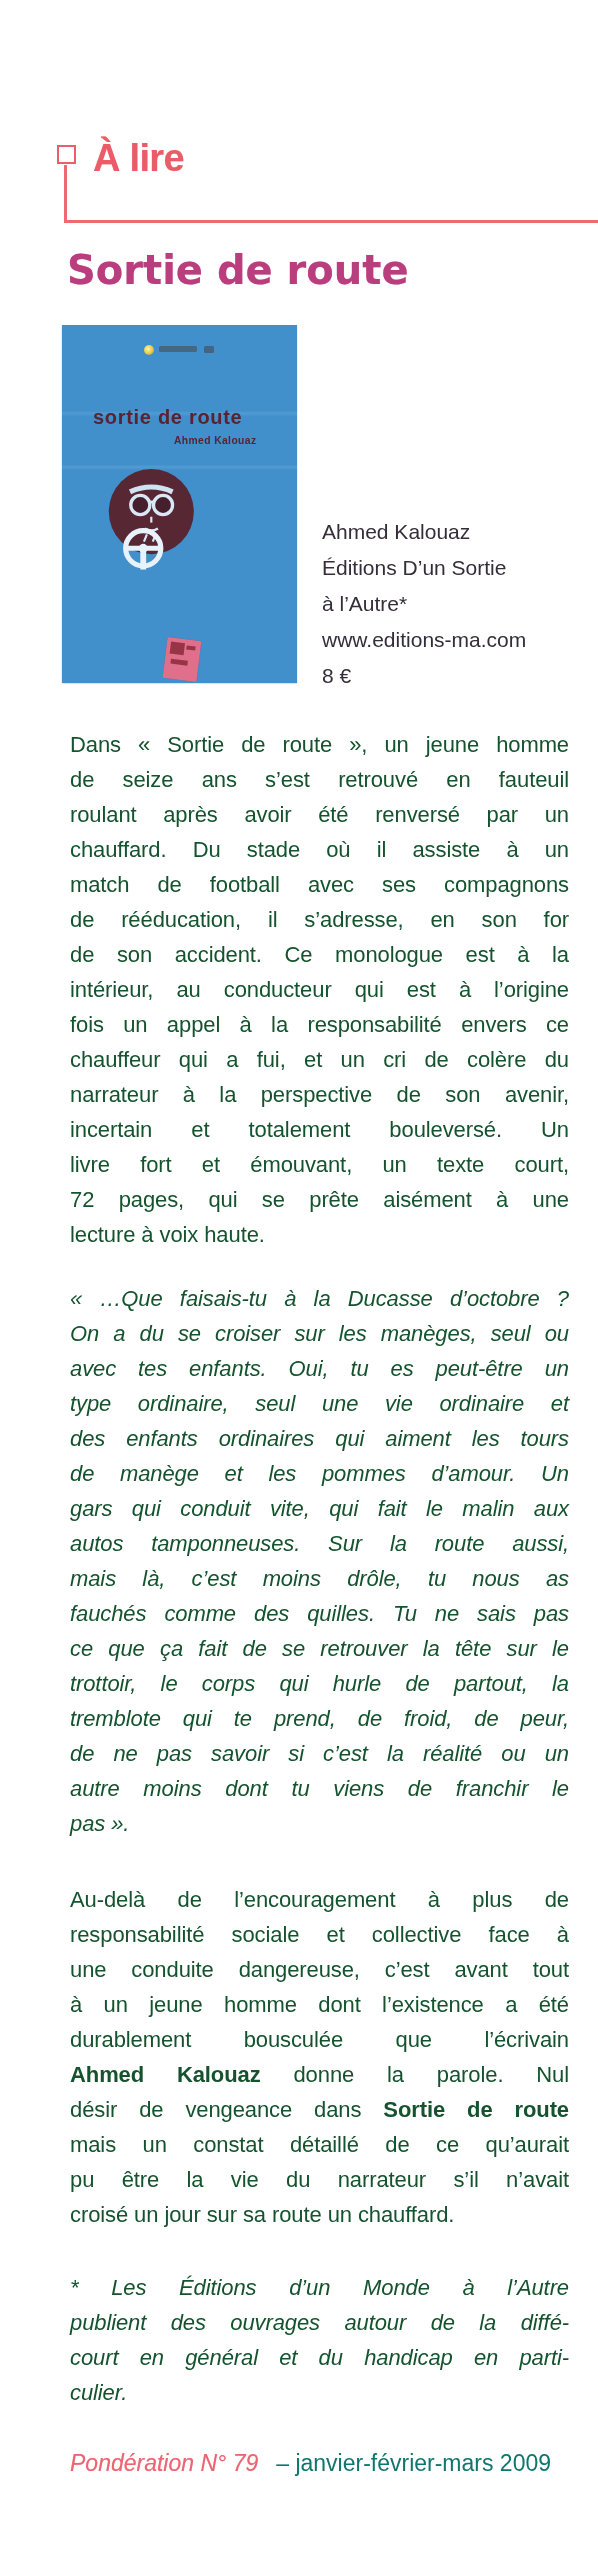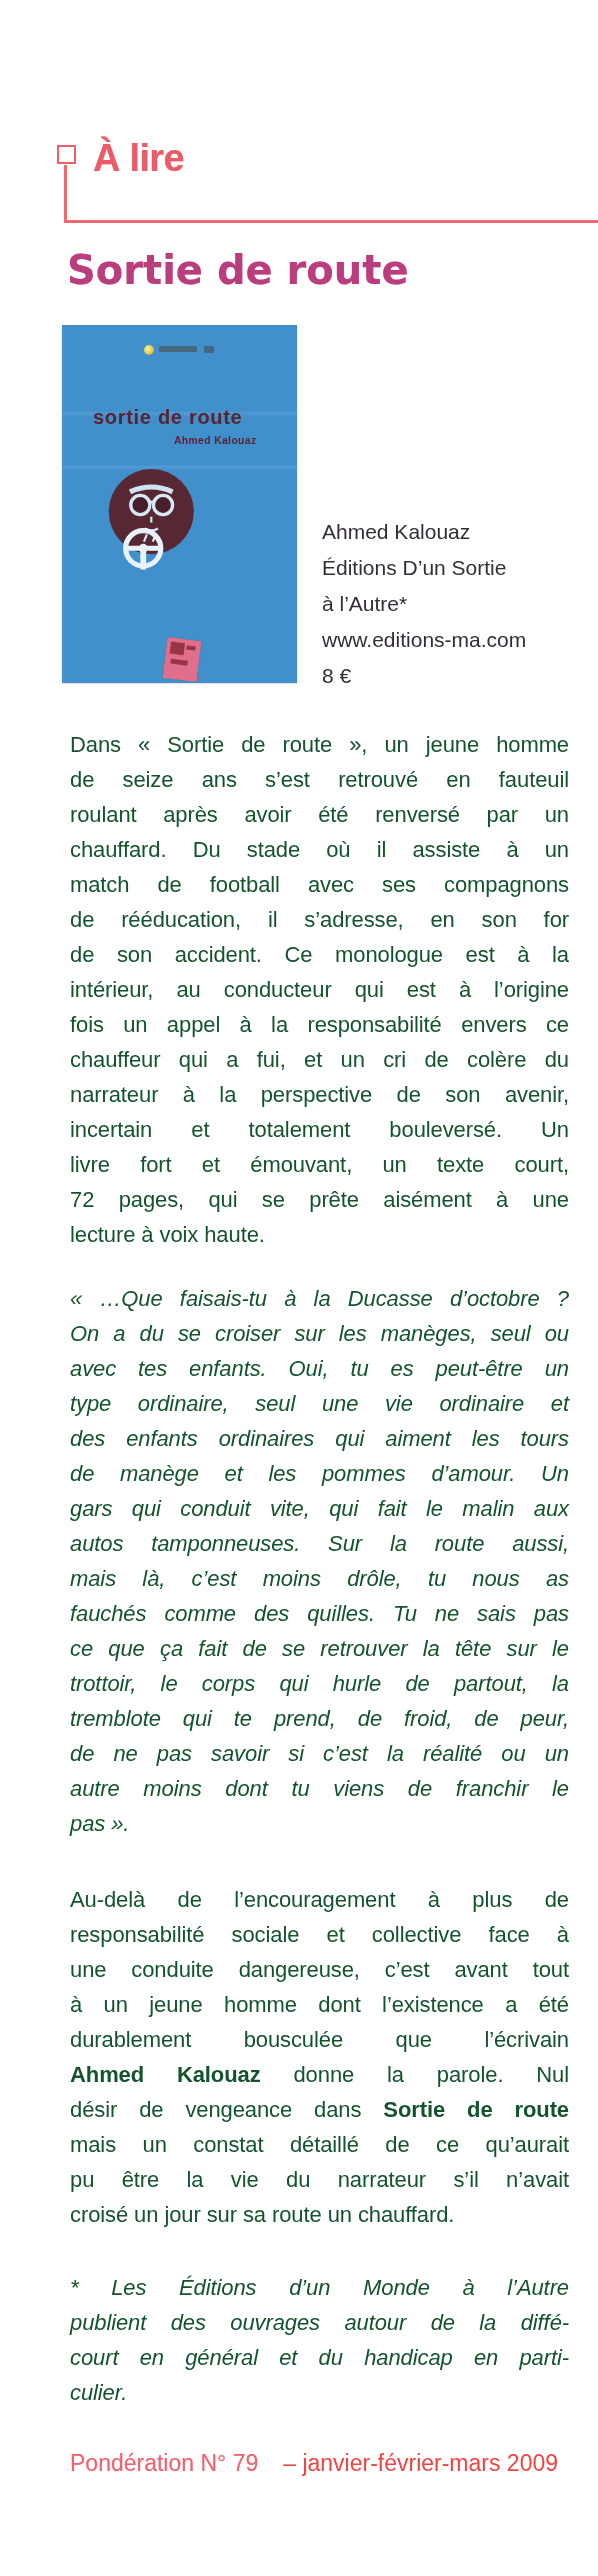--- a/index.html
+++ b/index.html
@@ -56,22 +56,22 @@
   .jline{line-height:35px;text-align:justify;text-align-last:justify;}
   .jline.last{text-align-last:left;}
   .p1{top:727px;}
   .quote{top:1281px;font-style:italic;}
   .p3{top:1882px;}
   .footnote{top:2270px;font-style:italic;}
   .para .bold{font-weight:700;}
 
   
   .footer{position:absolute;left:70px;top:2450px;font-size:23px;line-height:26.4px;}
-  .f-journal{color:#ed6572;text-shadow:0 0 0.7px rgba(237,101,114,.5);}
-  .f-issue{color:#ef4444;margin-left:25px;}
+  .f-journal{color:#ed6572;text-shadow:0 0 0.7px rgba(237,101,114,.5);font-style:italic;}
+  .f-issue{color:#0f766e;margin-left:18px;}
 </style>
 </head>
 <body>
 
 <div>
 
   <div class="hdr-box"></div>
   <h1 class="hdr">À lire</h1>
   <div class="hdr-vline"></div>
   <div class="hdr-hline"></div>

